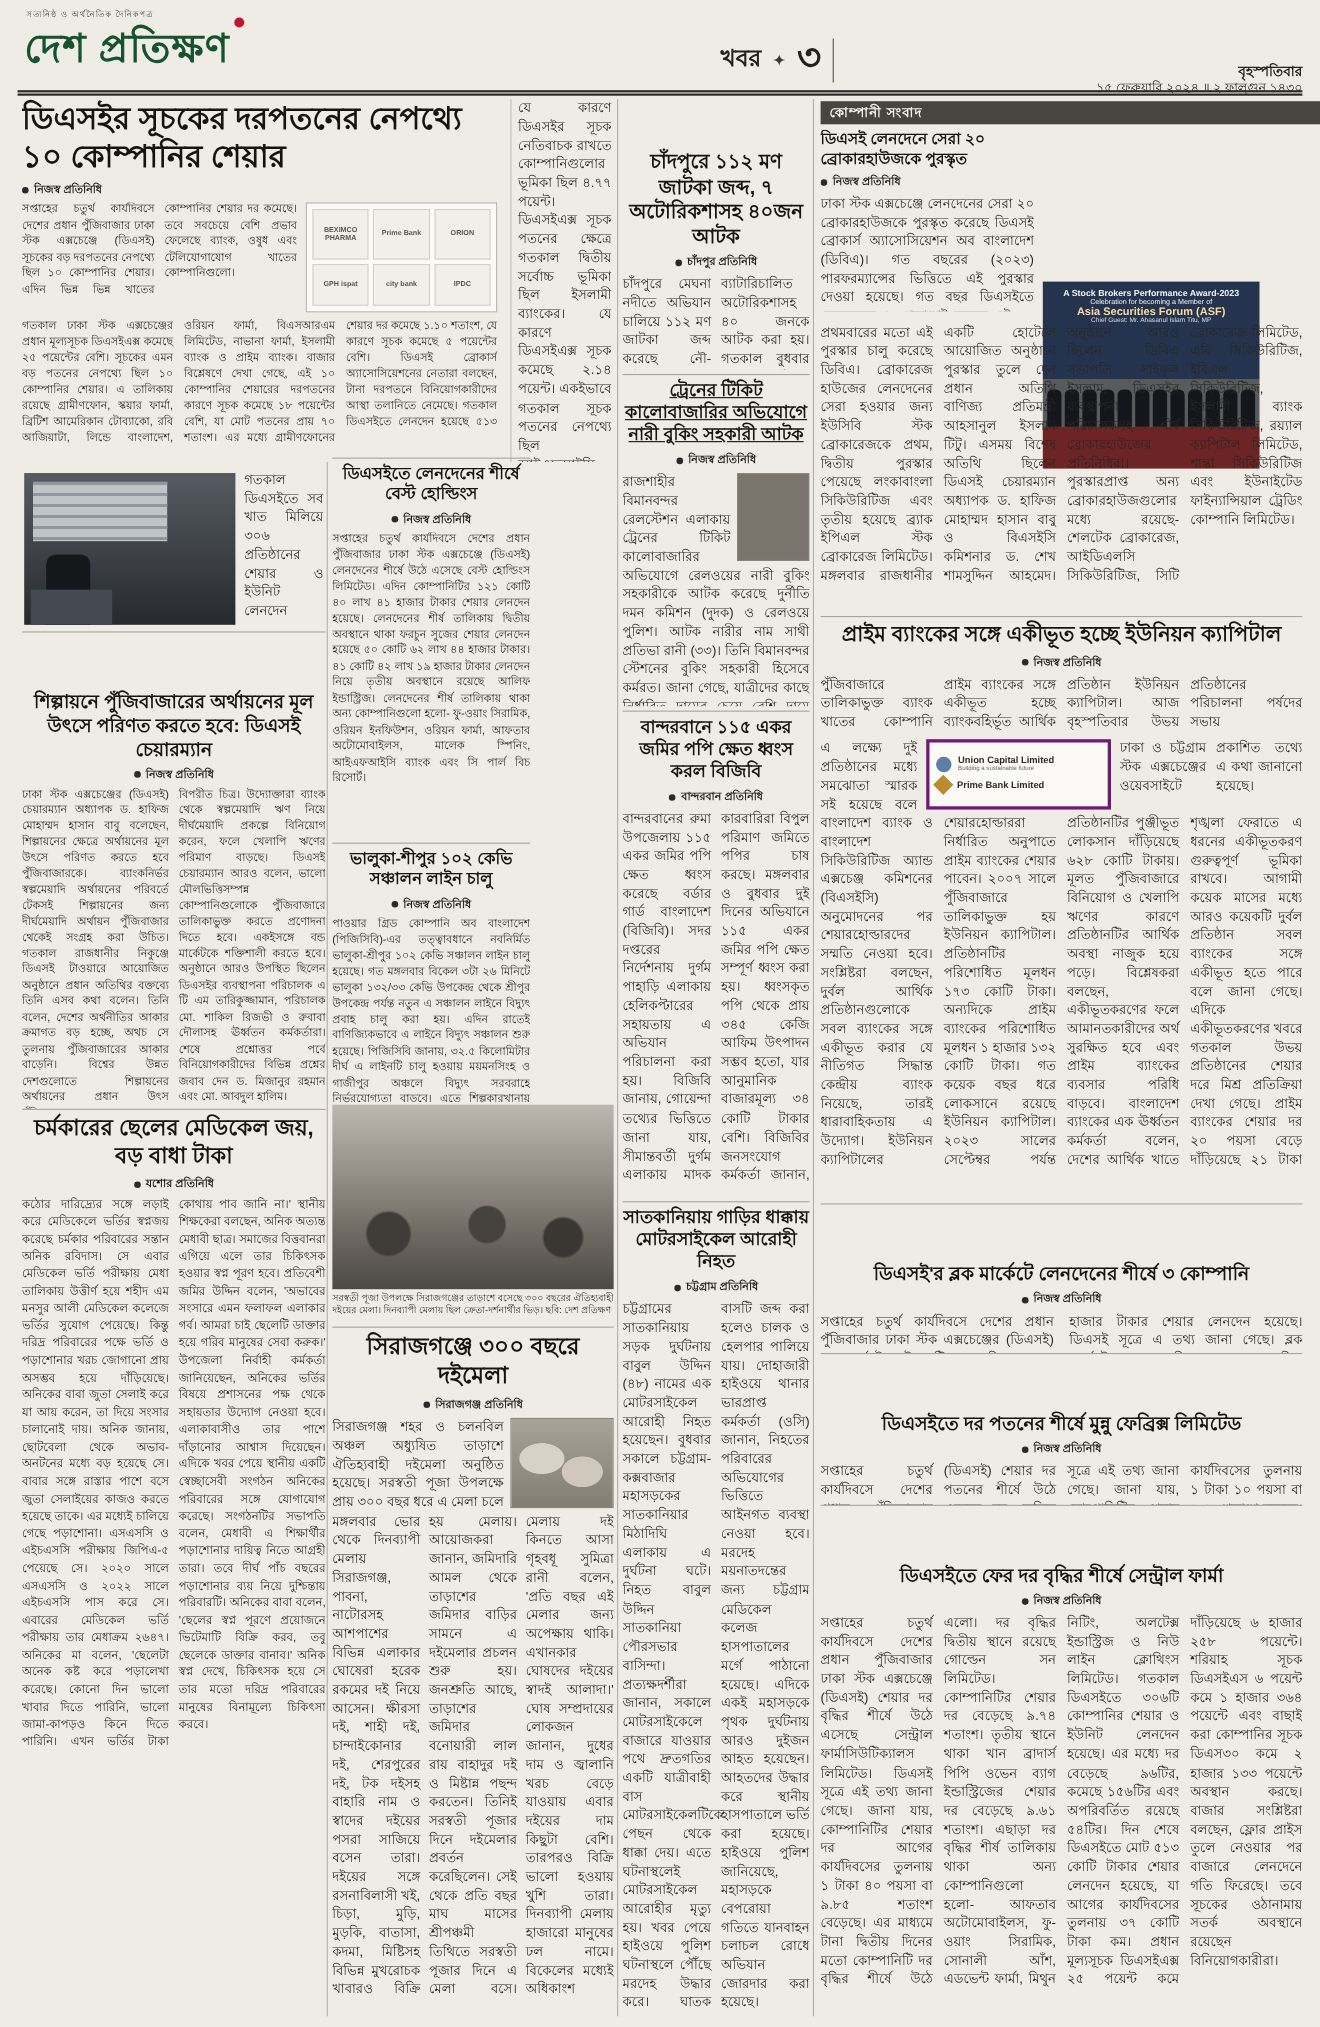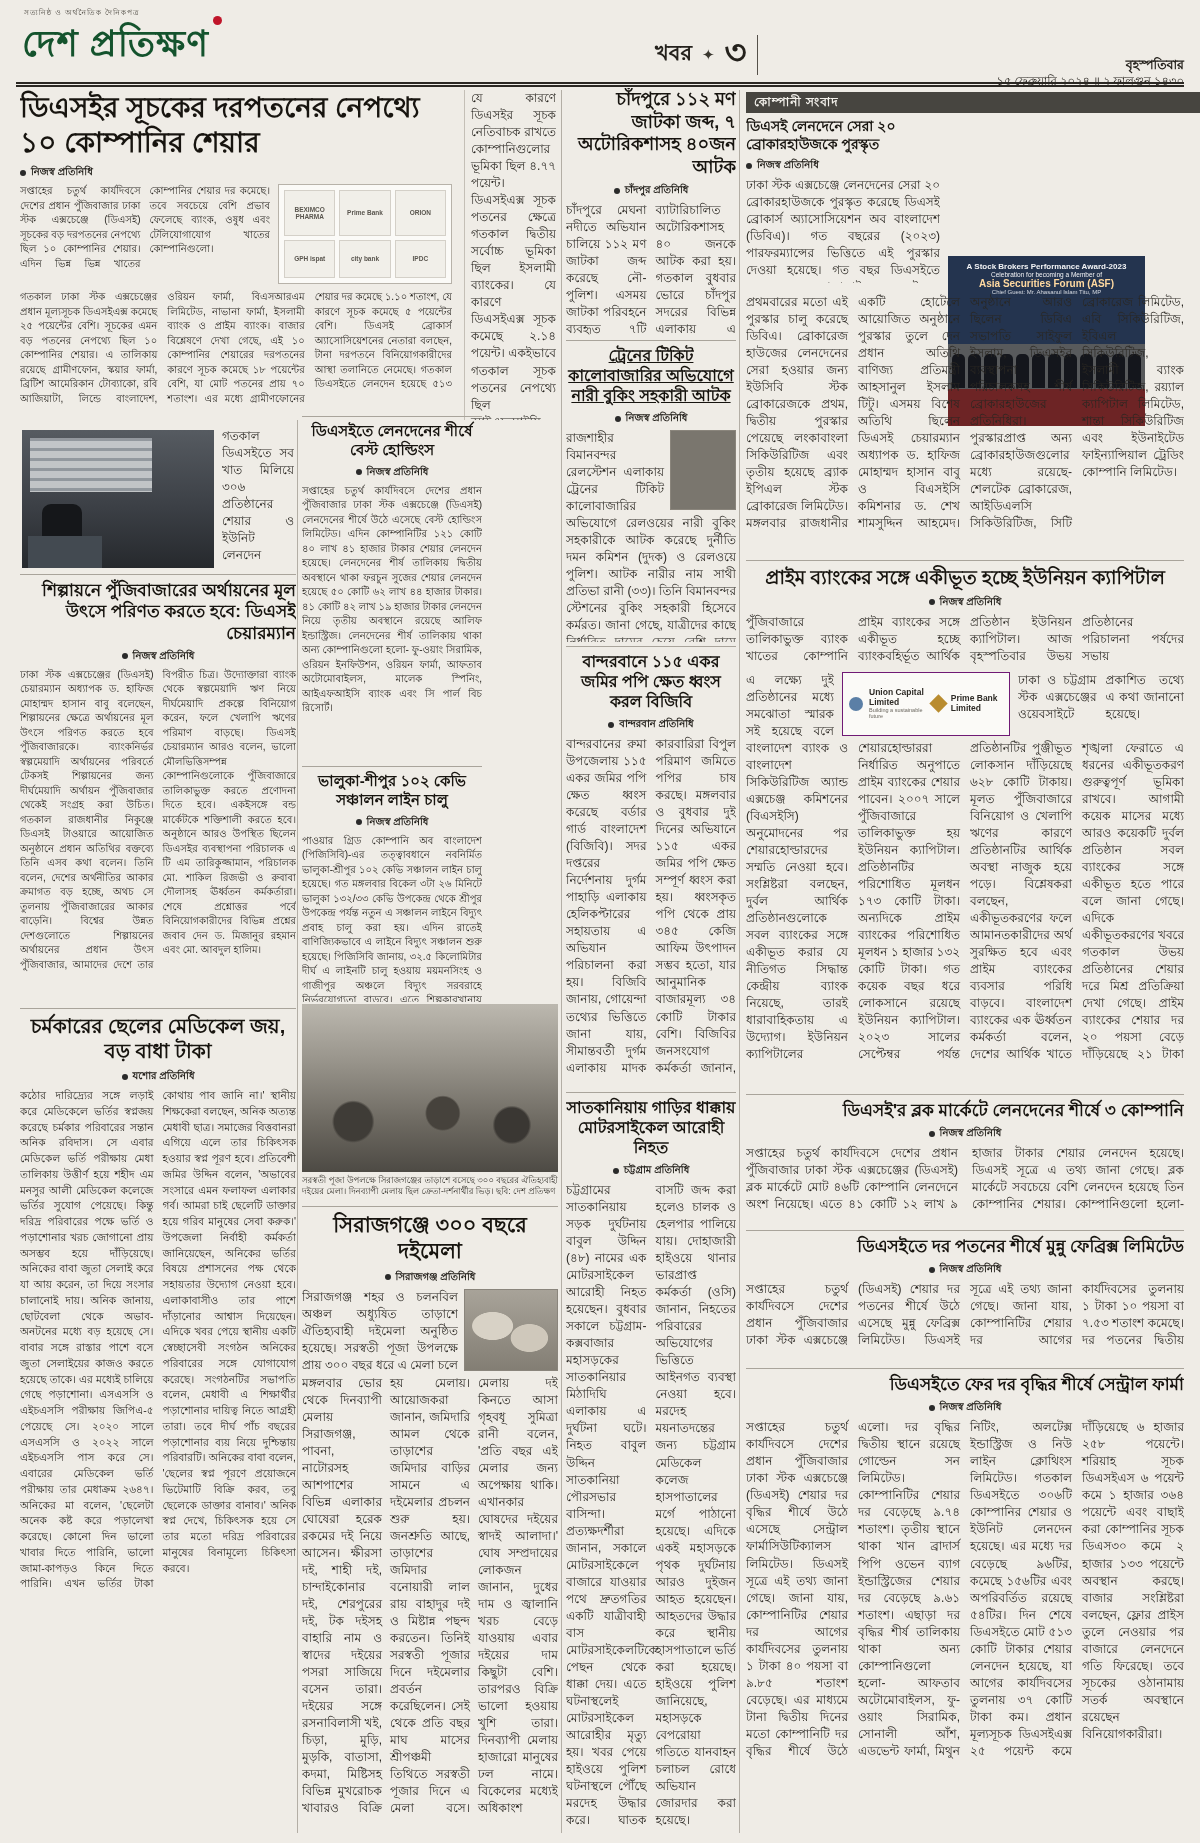--- a/index.html
+++ b/index.html
@@ -2,21 +2,21 @@
 <html><head>
 <meta charset="utf-8">
 <style>
   html,body{margin:0;padding:0;}
   body{background:#d8d5cf;font-family:"Liberation Sans","DejaVu Sans",sans-serif;}
   .page{position:relative;width:1200px;height:1843px;margin:0 auto;background:#efece6;overflow:hidden;color:#24211c;}
   .block{position:absolute;overflow:hidden;}
   .hl{font-weight:bold;color:#17140f;line-height:1.25;}
   .h-xl{font-size:28px;}
   .h-lg{font-size:20px;text-align:center;}
-  .h-md{font-size:17px;text-align:right;}
+  .h-md{font-size:17px;text-align:center;margin-top:48px;}
   .h-sm{font-size:15px;text-align:center;}
   .h-xs{font-size:14px;text-align:center;}
   .byline{display:flex;align-items:center;gap:5px;font-weight:bold;font-size:10px;color:#211e19;margin:4px 0 3px 0;}
   .byline.center{justify-content:center;}
   .dot{width:6px;height:6px;border-radius:50%;background:#2a2a2a;flex:0 0 auto;}
   .body{font-size:10px;line-height:1.45;text-align:justify;color:#2a2722;}
   .body.small{font-size:12px;line-height:1.42;}
   .cols2{column-count:2;column-gap:9px;}
   .cols3{column-count:3;column-gap:8px;}
   .cols4{column-count:4;column-gap:10px;}
@@ -61,21 +61,21 @@
      linear-gradient(180deg,#8a8differently 0%,#7d7066 0%,#4e463f 100%);border:1px solid #8a857c;}
   .ph-doi{background:
      radial-gradient(ellipse at 30% 45%, #d8d2c6 0 22%, transparent 23%),
      radial-gradient(ellipse at 70% 60%, #cfc8bb 0 20%, transparent 21%),
      linear-gradient(180deg,#a8a399 0%,#837e74 100%);}
   
   .collage{background:#fbfaf7;border:1px solid #b7b2a9;display:grid;grid-template-columns:1fr 1fr 1fr;gap:4px;padding:5px;}
   .collage .chip{border:1px solid #d4d0c8;display:flex;align-items:center;justify-content:center;
      font-size:6.5px;font-weight:bold;color:#5a564f;text-align:center;background:#f1efe9;padding:1px;}
   
-  .mlogos{background:#fbfaf7;border:1px solid #701a75;padding:5px 6px;display:flex;flex-direction:row;gap:5px;justify-content:center;}
+  .mlogos{background:#fbfaf7;border:3px solid #701a75;padding:5px 6px;display:flex;flex-direction:column;gap:5px;justify-content:center;}
   .mrow{display:flex;align-items:center;gap:6px;}
   .mmark1{width:14px;height:14px;border-radius:50%;background:#5b7fa6;flex:0 0 auto;}
   .mmark2{width:13px;height:13px;background:#b98c2f;transform:rotate(45deg);flex:0 0 auto;}
   .mname{font-size:8.5px;font-weight:bold;color:#2e2b26;line-height:1.1;}
   .mtag{font-size:5.5px;color:#6b675f;font-weight:normal;}
   
   .cbar{background:#474540;color:#f4f2ec;font-size:12px;font-weight:bold;display:flex;align-items:center;padding:0 8px;letter-spacing:1px;}
 </style>
 </head>
 <body>

